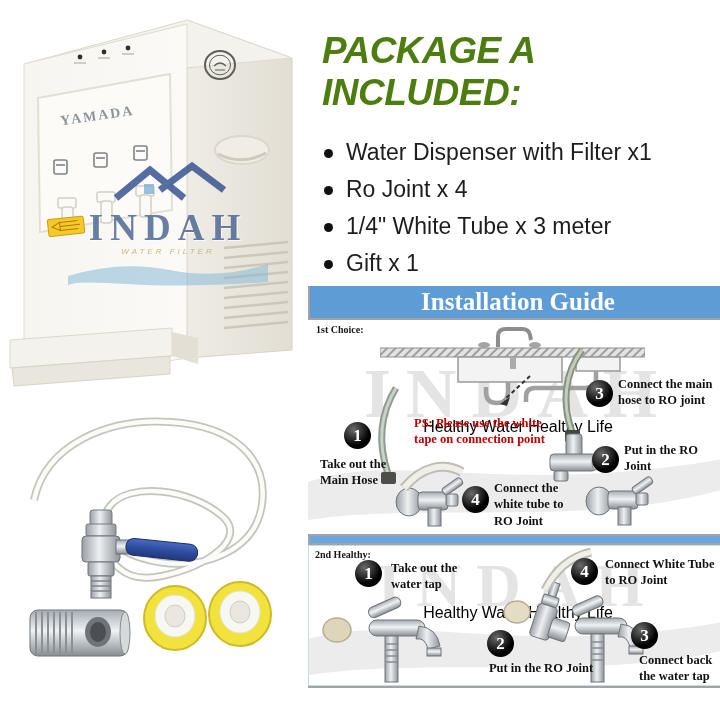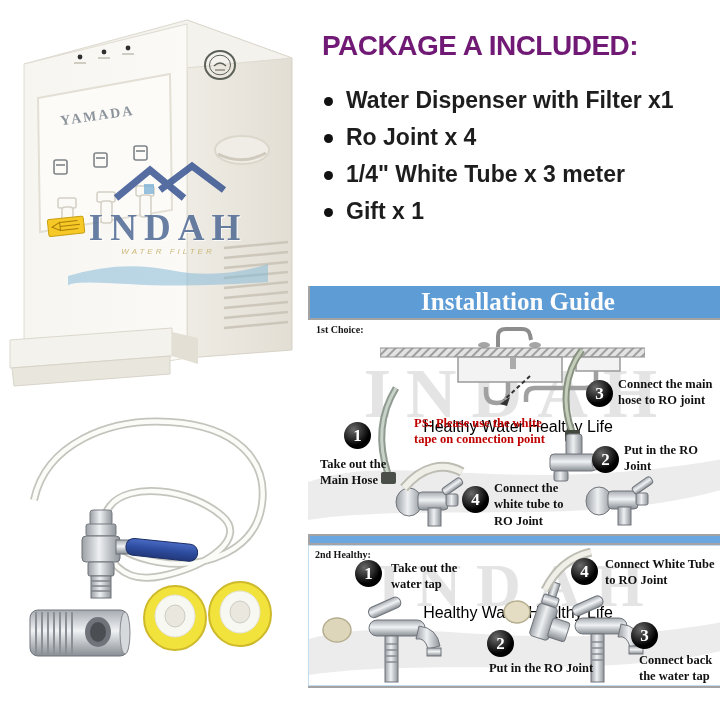--- a/index.html
+++ b/index.html
@@ -5,23 +5,23 @@
   :root{
     --banner-blue:#5e9cd6; --divider-blue:#6aa7e0; --note-red:#c00000;
     --tape-yellow:#f2e23c; --handle-blue:#2e4da0; --wm-navy:#44618f;
   }
   html,body{margin:0;padding:0;background:#fff;}
   #canvas{position:relative;width:720px;height:720px;background:#fff;overflow:hidden;
           font-family:"Liberation Sans",sans-serif;}
 
   
   .pkg{position:absolute;left:322px;top:30px;width:396px;}
-  .pkg-title{font-size:28px;font-weight:900;letter-spacing:-0.5px;color:#701a75;
-             font-family:"Liberation Sans",sans-serif;}
-  .pkg-list{list-style:none;margin:20px 0 0 0;padding:0;font-weight:bold;}
+  .pkg-title{font-size:37px;font-weight:900;letter-spacing:-0.5px;color:#4d7c0f;
+             font-family:"Liberation Sans",sans-serif;font-style:italic;}
+  .pkg-list{list-style:none;margin:20px 0 0 0;padding:0;}
   .pkg-list li{position:relative;padding-left:24px;font-size:23px;color:#1d1d1d;
                line-height:37px;font-family:"Liberation Sans",sans-serif;}
   .pkg-list li::before{content:"";position:absolute;left:2px;top:15px;width:9px;height:9px;
                border-radius:50%;background:#111;}
 
   
   .photo-top{position:absolute;left:2px;top:2px;width:300px;height:400px;}
   .wm-disp{position:absolute;left:58px;top:158px;width:216px;text-align:center;z-index:5;}
   .wm-disp .nm{font-family:"Liberation Serif",serif;font-weight:bold;font-size:37px;
                letter-spacing:7px;color:var(--wm-navy);opacity:.8;text-shadow:1px 1px 0 #fff;}

